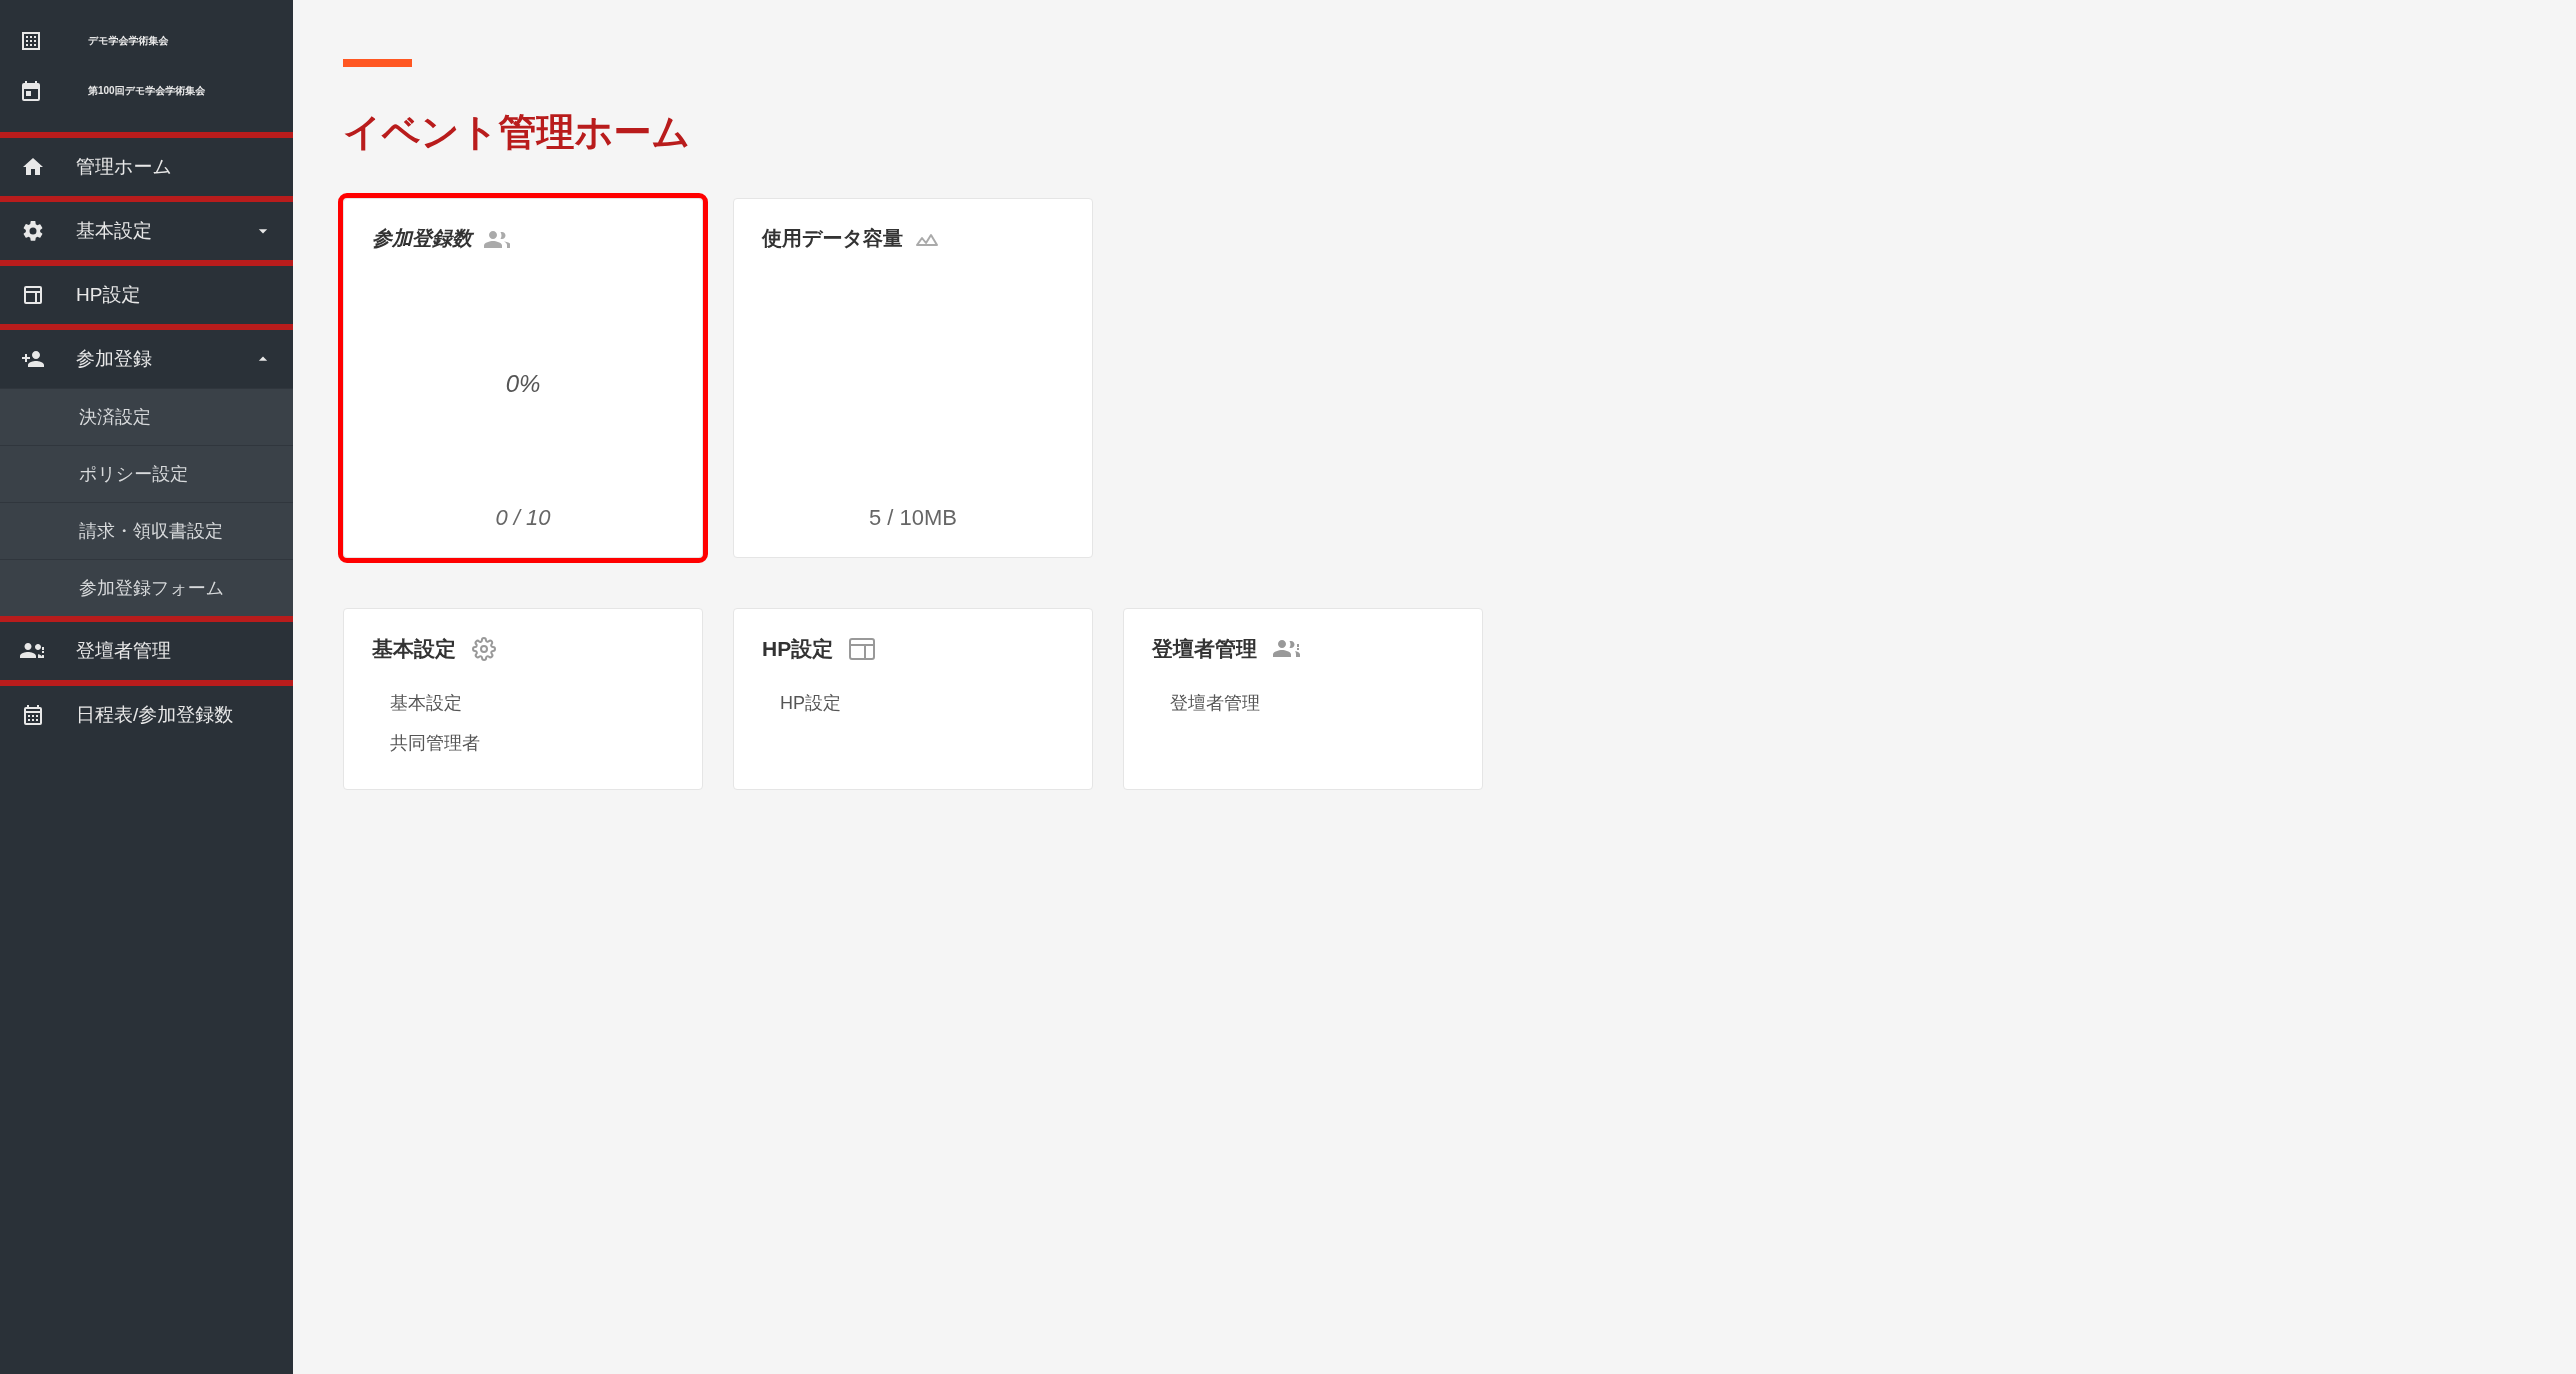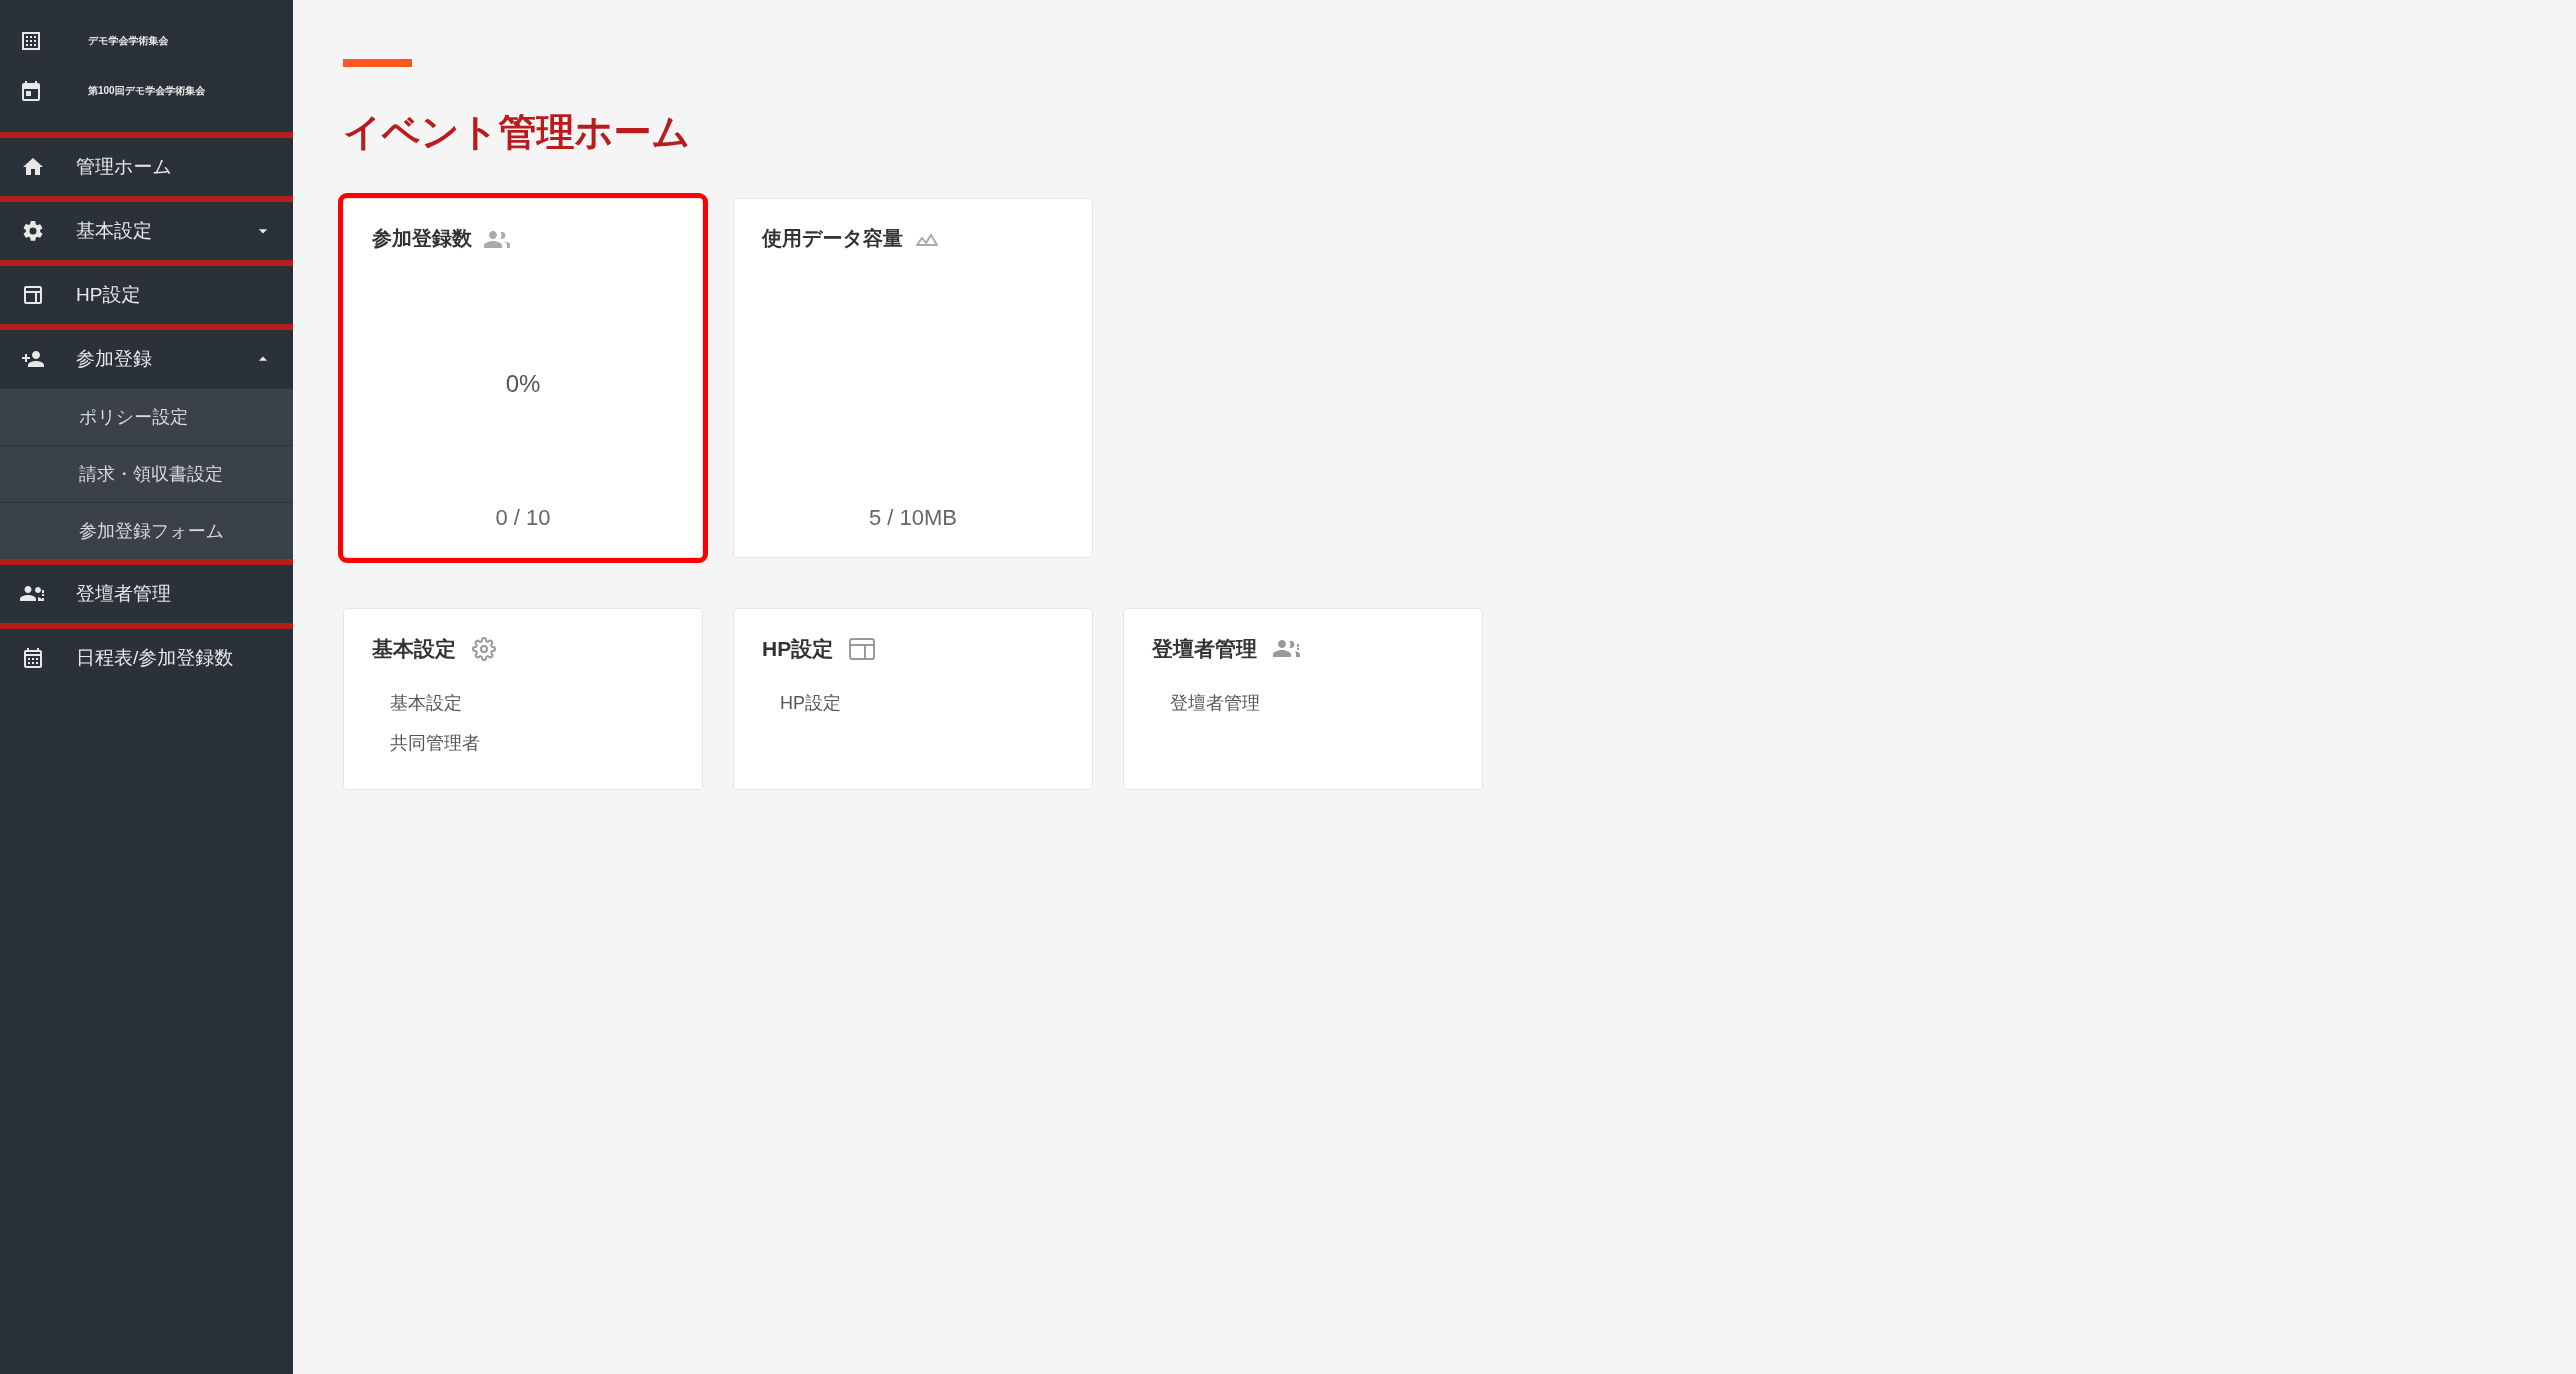--- a/index.html
+++ b/index.html
@@ -108,20 +108,21 @@
     }
     .stat-card {
       width: 360px;
       height: 360px;
       display: flex;
       flex-direction: column;
     }
     .highlighted {
       outline: 5px solid #ff0000;
       outline-offset: 0;
+      font-style: italic;
     }
     .card-header {
       display: flex;
       align-items: center;
       gap: 12px;
       font-size: 20px;
       font-weight: 600;
       color: #333;
     }
     .card-header-icon {
@@ -255,20 +256,21 @@
           </svg>
       </span>
       <span class="nav-label">参加登録</span>
       <span class="nav-chevron">
         <svg width="20" height="20" viewBox="0 0 24 24" fill="currentColor">
             <path d="M7 14l5-5 5 5z"></path>
           </svg>
       </span>
     </li>
     <ul class="sub-nav">
+      <li class="sub-nav-item">決済設定</li>
       <li class="sub-nav-item">ポリシー設定</li>
       <li class="sub-nav-item">請求・領収書設定</li>
       <li class="sub-nav-item">参加登録フォーム</li>
     </ul>
     <li class="nav-item">
       <span class="nav-icon">
         <svg width="26" height="24" viewBox="0 0 26 24" fill="currentColor">
             <path d="M8 11c1.93 0 3.5-1.57 3.5-3.5S9.93 4 8 4 4.5 5.57 4.5 7.5 6.07 11 8 11zm0 2c-2.67 0-8 1.34-8 4v2h16v-2c0-2.66-5.33-4-8-4zm10-2c1.66 0 3-1.34 3-3s-1.34-3-3-3-3 1.34-3 3 1.34 3 3 3zm4 7c0-1.5-2-2.5-4-2.75V19h6v-2c0-.35-.07-.68-.2-1h-1.8z M22 12h2v2h-2zm0-4h2v3h-2z"></path>
           </svg>
       </span>

